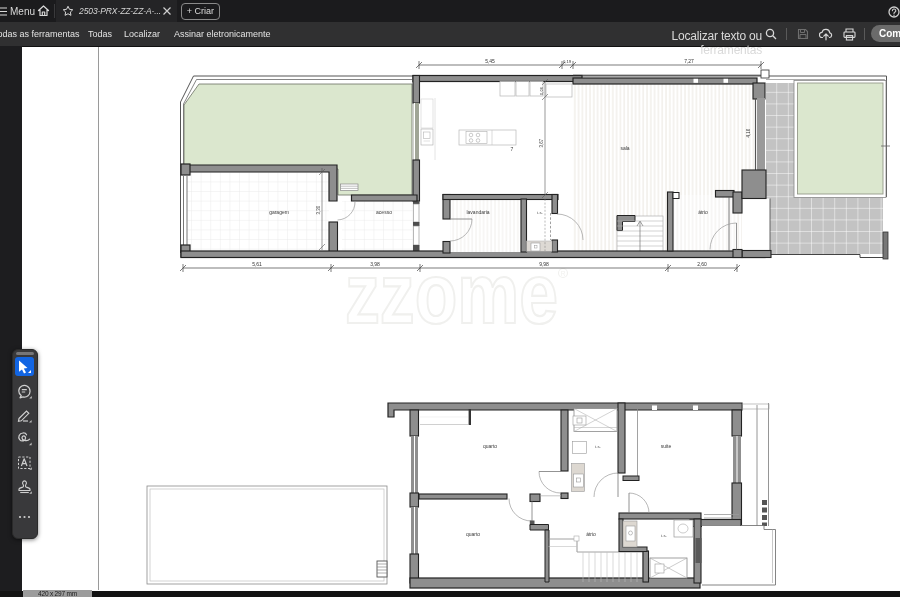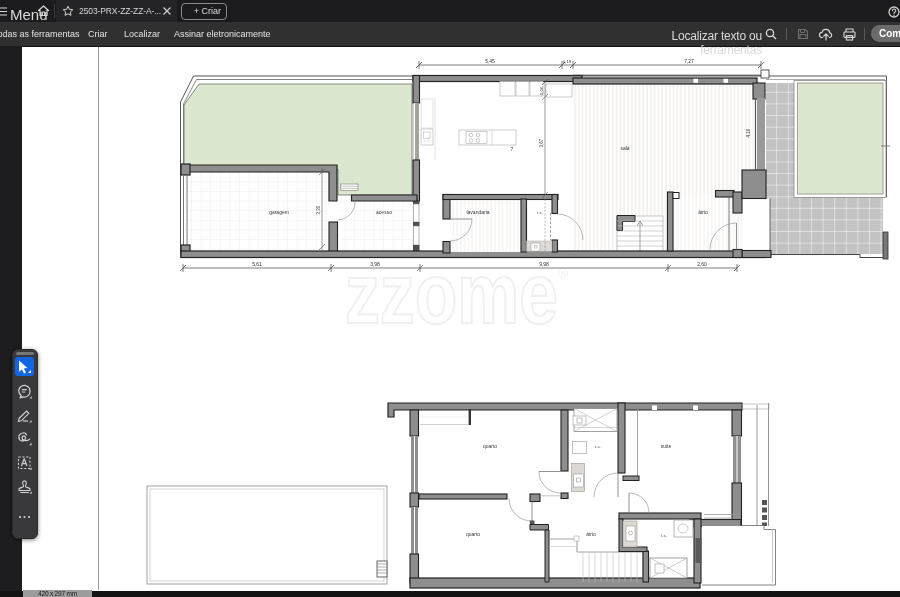--- a/index.html
+++ b/index.html
@@ -369,52 +369,52 @@
 <text x="664" y="537" font-size="4.4" fill="#3a3a3a" text-anchor="middle">i.s.</text>
 </g>
 </svg>
 
 <div class="abs" style="left:0;top:0;width:900px;height:22px;background:#1b1b1d;"></div>
 
 <svg class="abs" style="left:-2px;top:7px;" width="9" height="9" viewBox="0 0 9 9">
  <path d="M0 1 H9 M0 4.5 H9 M0 8 H9" stroke="#d8d8d8" stroke-width="1.2"></path>
 </svg>
 
-<div class="abs" style="left:10px;top:6px;color:#d8d8d8;font-size:15px;">Menu</div>
+<div class="abs" style="left:10px;top:6px;color:#d8d8d8;font-size:10px;">Menu</div>
 
 <svg class="abs" style="left:37px;top:5px;" width="13" height="12" viewBox="0 0 13 12">
  <path d="M1.5 5.5 L6.5 1 L11.5 5.5 M3 4.8 V10.5 H10 V4.8 M5.3 10.4 V7 H7.7 V10.4" stroke="#d8d8d8" stroke-width="1.2" fill="none" stroke-linejoin="round" stroke-linecap="round"></path>
 </svg>
 
 <div class="abs" style="left:54px;top:4px;width:1px;height:14px;background:#3a3a3c;"></div>
 
 <div class="abs" style="left:56px;top:0;width:121px;height:22px;background:#242426;"></div>
 
 <svg class="abs" style="left:62px;top:5px;" width="12" height="12" viewBox="0 0 24 24">
  <path d="M12 2.5 L14.9 8.6 L21.5 9.5 L16.7 14.1 L17.9 20.7 L12 17.5 L6.1 20.7 L7.3 14.1 L2.5 9.5 L9.1 8.6 Z" fill="none" stroke="#d8d8d8" stroke-width="2"></path>
 </svg>
 
-<div class="abs" style="left:79px;top:6px;color:#d6d6d6;font-size:8.5px;letter-spacing:-0.1px;">2503-PRX-ZZ-ZZ-A-...</div>
+<div class="abs" style="left:79px;top:6px;color:#d6d6d6;font-size:8.5px;letter-spacing:-0.1px;font-style:italic;">2503-PRX-ZZ-ZZ-A-...</div>
 
 <svg class="abs" style="left:163px;top:7px;" width="8" height="8" viewBox="0 0 8 8">
  <path d="M0.5 0.5 L7.5 7.5 M7.5 0.5 L0.5 7.5" stroke="#cfcfcf" stroke-width="1.2"></path>
 </svg>
 
-<div class="abs" style="left:181px;top:3px;width:37px;height:15px;border:1px solid #8a8a8a;border-radius:4px;color:#dcdcdc;font-size:9px;text-align:center;line-height:15px;padding-left:7px;">+ Criar</div>
+<div class="abs" style="left:181px;top:3px;width:37px;height:15px;border:1px solid #8a8a8a;border-radius:4px;color:#dcdcdc;font-size:9px;text-align:center;line-height:15px;">+ Criar</div>
 
 <svg class="abs" style="left:888px;top:6px;" width="12" height="12" viewBox="0 0 12 12">
  <circle cx="6" cy="6" r="5" fill="none" stroke="#cfcfcf" stroke-width="1.3"></circle>
  <path d="M4.4 4.8 A1.7 1.7 0 1 1 6.6 6.3 C6.1 6.6 6 6.9 6 7.5" fill="none" stroke="#cfcfcf" stroke-width="1.1" stroke-linecap="round"></path>
  <circle cx="6" cy="9.2" r="0.7" fill="#cfcfcf"></circle>
 </svg>
 
 <div class="abs" style="left:0;top:22px;width:900px;height:24px;background:#303031;border-bottom:1px solid #111;"></div>
 
 <div class="abs" style="left:-7px;top:28.5px;color:#e3e3e3;font-size:9px;">Todas as ferramentas</div>
-<div class="abs" style="left:88px;top:28.5px;color:#e3e3e3;font-size:9px;">Criar</div>
+<div class="abs" style="left:88px;top:28.5px;color:#e3e3e3;font-size:9px;">Todas</div>
 <div class="abs" style="left:124px;top:28.5px;color:#e3e3e3;font-size:9px;">Localizar</div>
 <div class="abs" style="left:174px;top:28.5px;color:#e3e3e3;font-size:9px;text-align:center;">Assinar eletronicamente</div>
 
 <div class="abs" style="left:630px;top:28.5px;width:132px;text-align:right;color:#d9d9d9;font-size:12px;letter-spacing:-0.2px;">Localizar texto ou ferramentas</div>
 
 <svg class="abs" style="left:765px;top:28px;" width="12" height="12" viewBox="0 0 12 12">
  <circle cx="5" cy="5" r="3.6" fill="none" stroke="#d8d8d8" stroke-width="1.3"></circle>
  <path d="M7.8 7.8 L11 11" stroke="#d8d8d8" stroke-width="1.3"></path>
 </svg>
 

